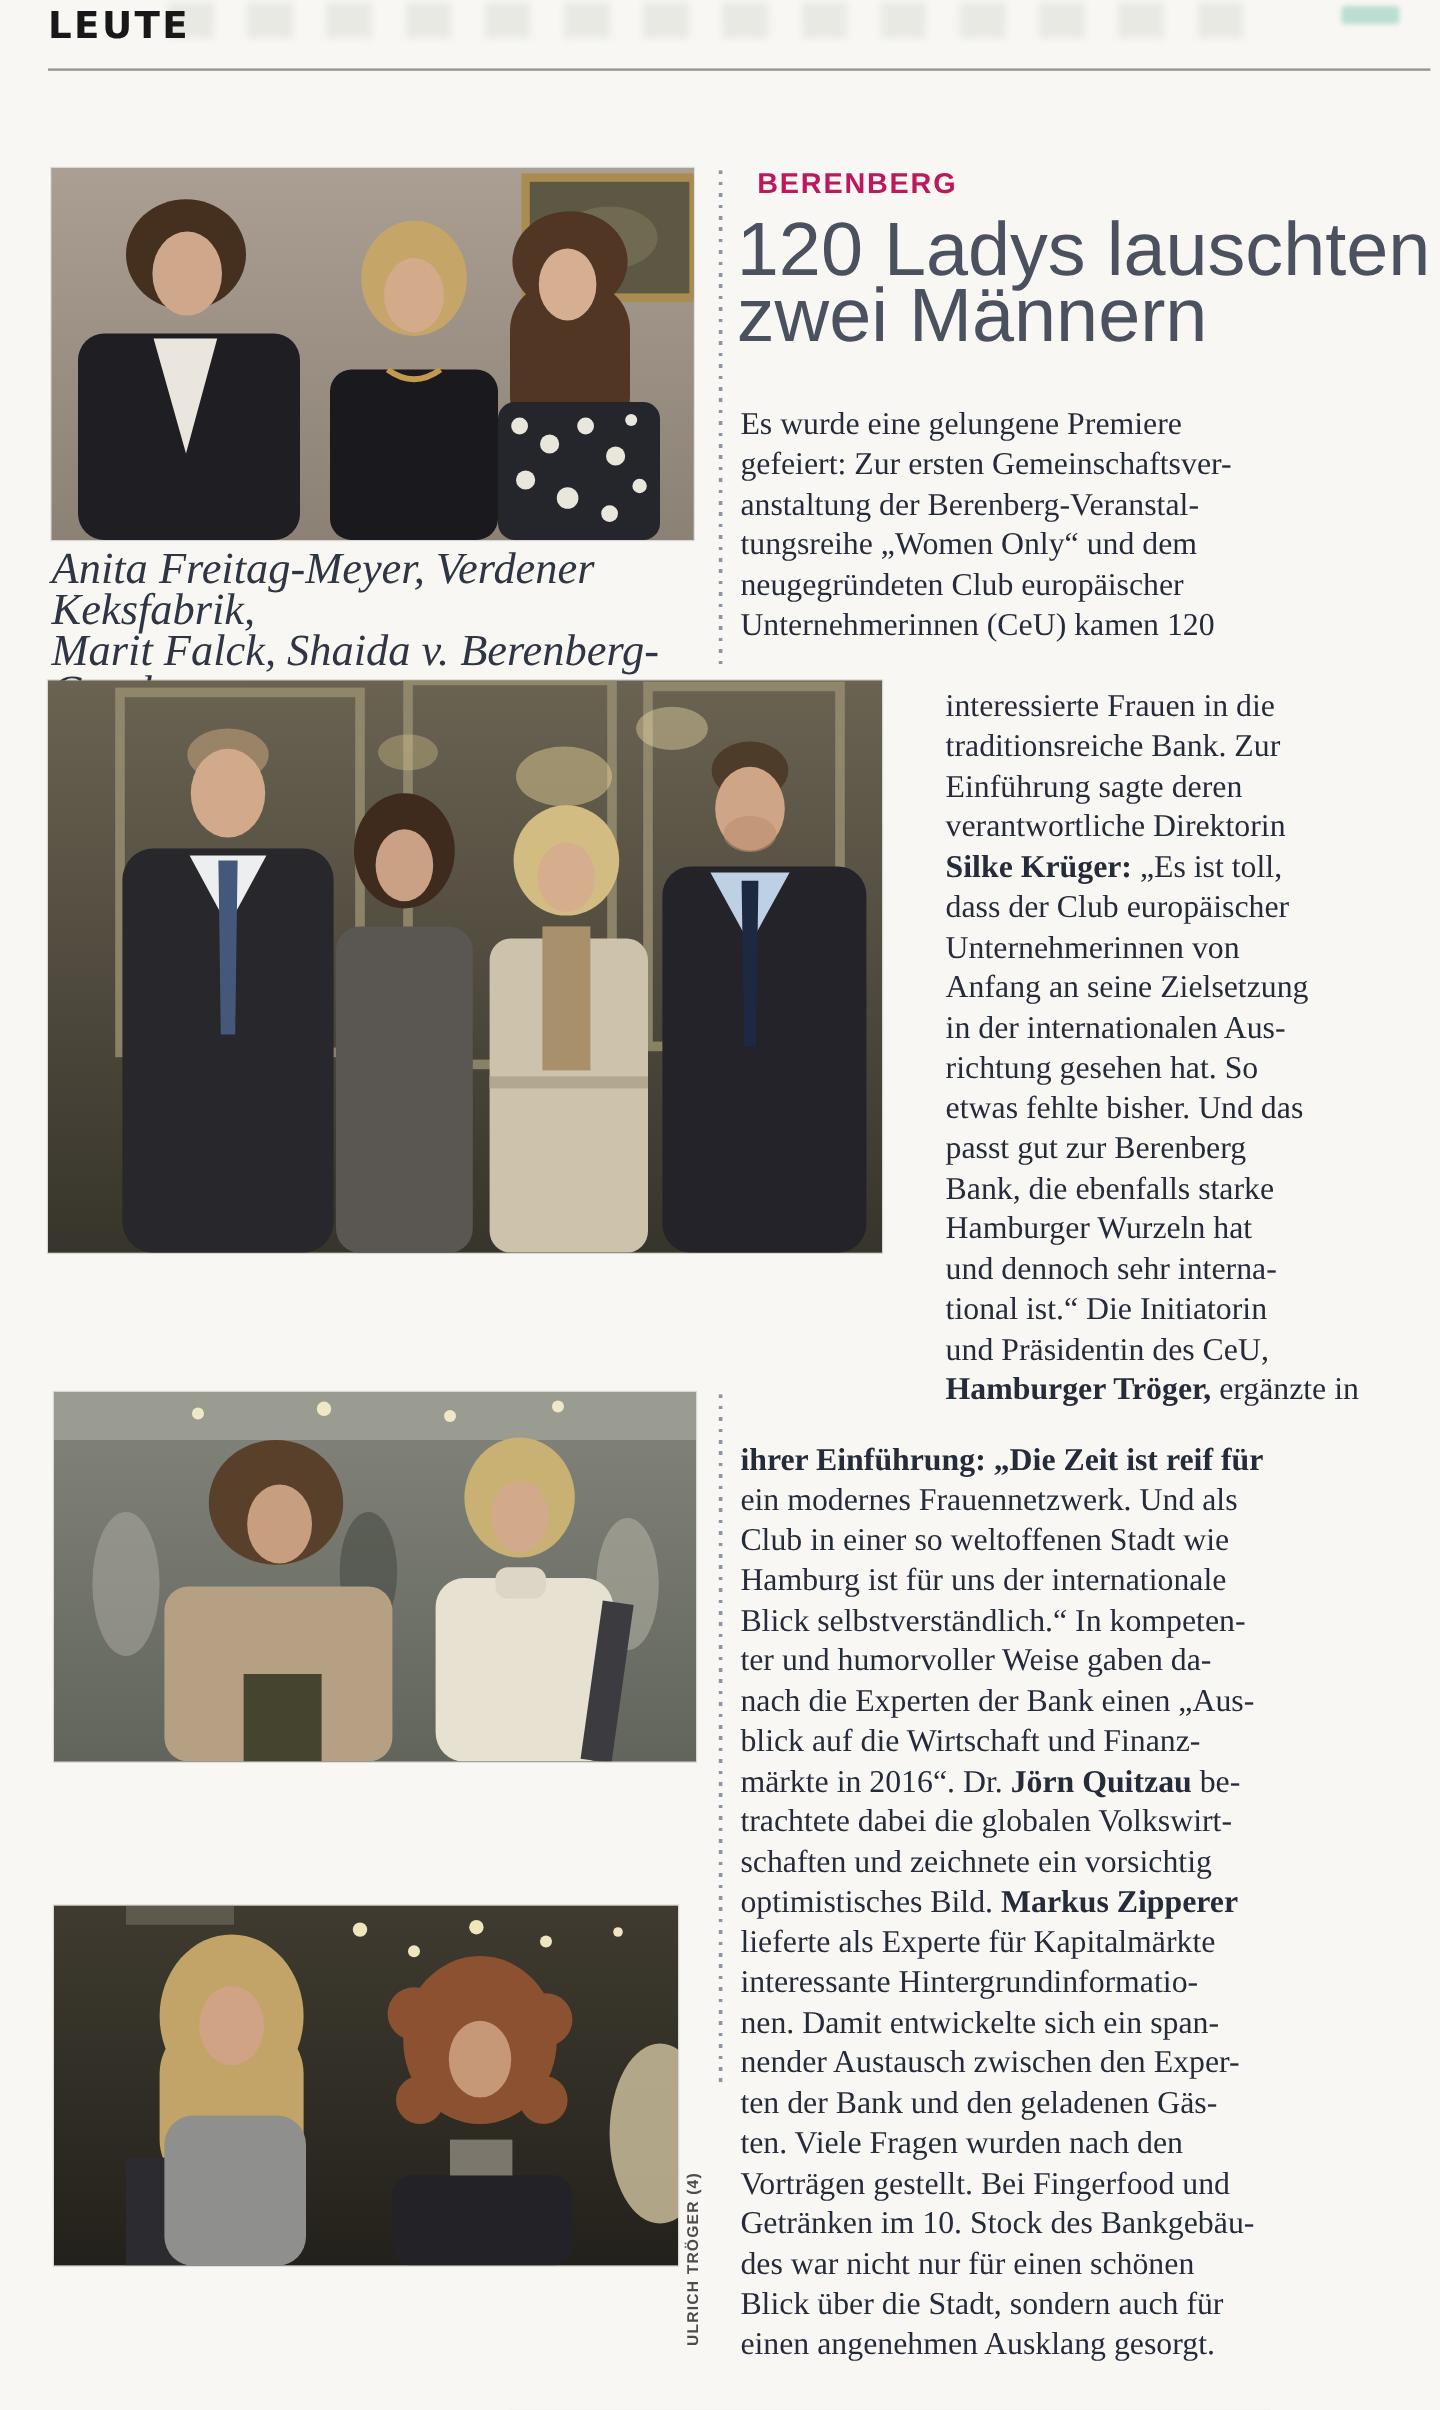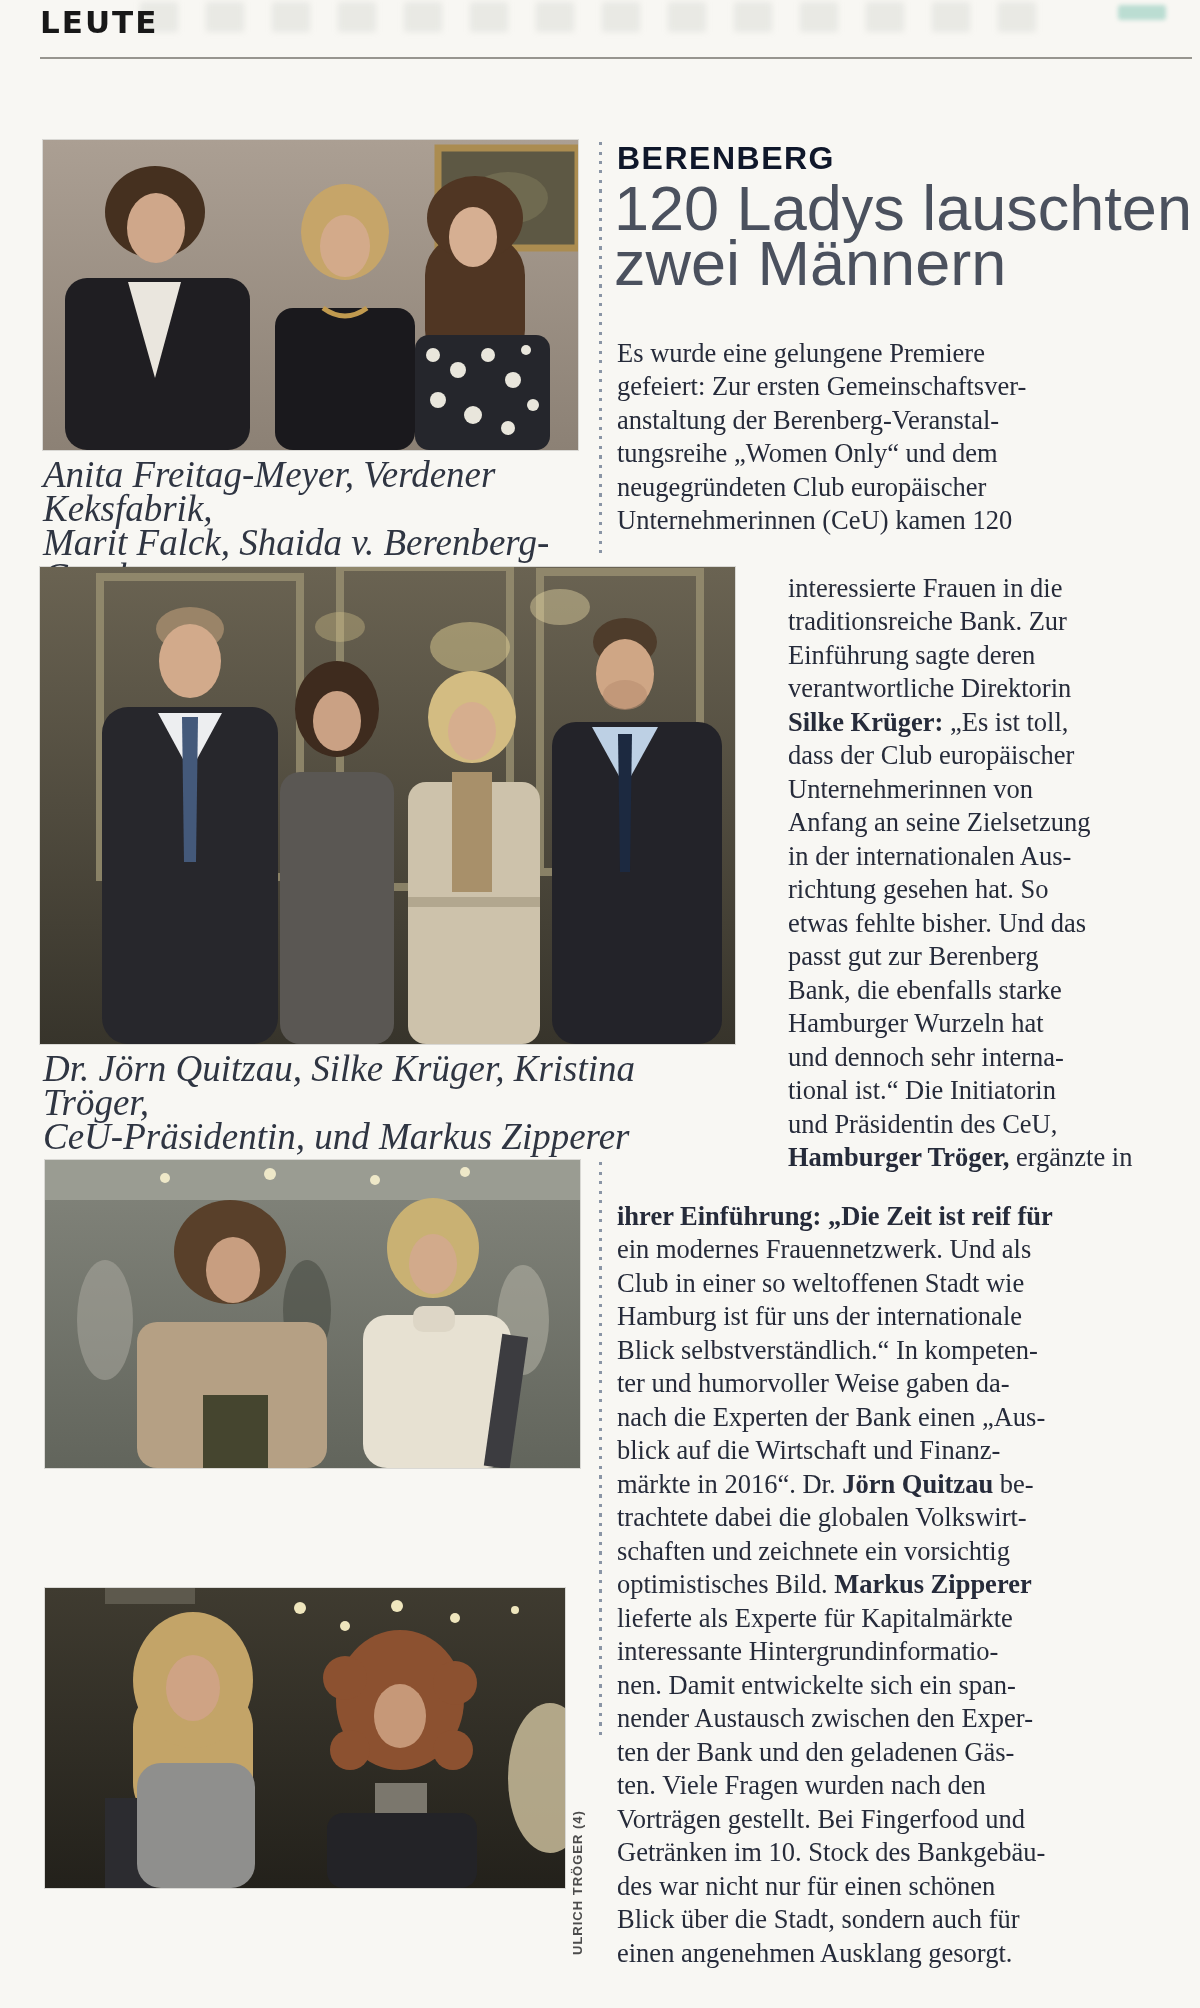--- a/index.html
+++ b/index.html
@@ -34,23 +34,23 @@
     background:#8b8278;
   }
   .photo svg { display:block; width:100%; height:100%; }
   .caption {
     position:absolute;
     font-family:"Liberation Serif", serif; font-style:italic;
     font-size:37px; line-height:34px; color:#2f3542;
     white-space:pre-line;
   }
   .kicker {
-    position:absolute; left:617px; top:140px;
+    position:absolute; left:631px; top:140px;
     font-family:"Liberation Sans", sans-serif; font-weight:bold;
-    font-size:32px; letter-spacing:1.5px; color:#0f172a;
+    font-size:24px; letter-spacing:1.5px; color:#be185d;
   }
   .headline {
     position:absolute; left:614px; top:181px; width:580px;
     font-family:"Liberation Sans", sans-serif; font-weight:400;
     font-size:63px; line-height:55px; color:#4b515e;
     white-space:pre-line;
   }
   .para {
     position:absolute;
     font-family:"Liberation Serif", serif;
@@ -156,22 +156,20 @@
       <ellipse cx="432" cy="150" rx="44" ry="46" fill="#d3bc82"></ellipse>
       <ellipse cx="432" cy="164" rx="24" ry="29" fill="#d6ae8e"></ellipse>
       <rect x="512" y="155" width="170" height="322" rx="24" fill="#232329"></rect>
       <polygon points="552,160 618,160 585,220" fill="#bdd0e4"></polygon>
       <polygon points="578,167 592,167 590,305 580,305" fill="#1c2940"></polygon>
       <ellipse cx="585" cy="75" rx="32" ry="24" fill="#4e3c2b"></ellipse>
       <ellipse cx="585" cy="107" rx="29" ry="35" fill="#cfa685"></ellipse>
       <ellipse cx="585" cy="128" rx="22" ry="15" fill="#b98f72" opacity="0.6"></ellipse>
     </svg>
   </div>
-  <div class="caption" style="left:43px; top:1052px; width:620px;">Dr. Jörn Quitzau, Silke Krüger, Kristina Tröger,
-CeU-Präsidentin, und Markus Zipperer</div>
 
   <div class="photo" style="left:45px; top:1160px; width:535px; height:308px;">
     <svg viewBox="0 0 535 308" preserveAspectRatio="none">
       <defs>
         <linearGradient id="g3" x1="0" y1="0" x2="0" y2="1">
           <stop offset="0" stop-color="#83857c"></stop>
             <stop offset="1" stop-color="#62655c"></stop>
         </linearGradient>
       </defs>
       <rect x="0" y="0" width="535" height="308" fill="url(#g3)"></rect>

